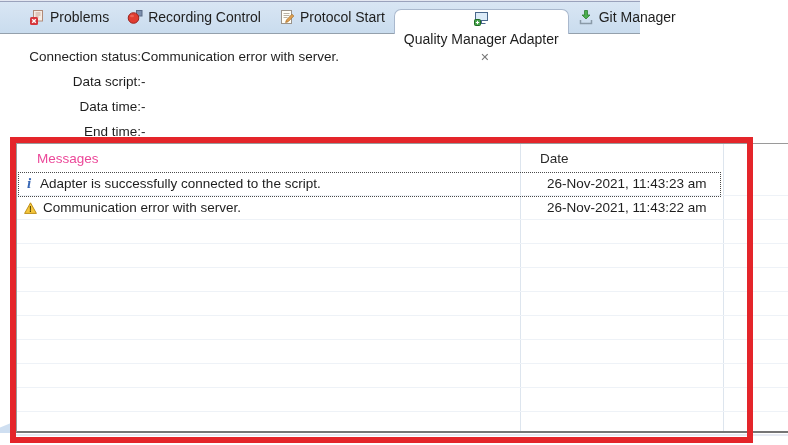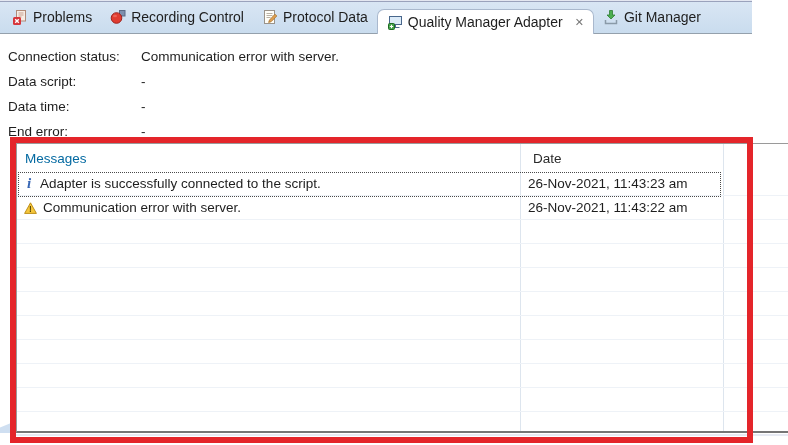--- a/index.html
+++ b/index.html
@@ -1,53 +1,53 @@
 <!DOCTYPE html>
 <html><head>
 <meta charset="utf-8">
 <style>
   * { margin:0; padding:0; box-sizing:border-box; }
   body { font-family:"Liberation Sans", sans-serif; background:#fff; }
   .screen { position:relative; width:788px; height:445px; background:#fff; overflow:hidden;
             font-size:13.5px; color:#1e1e1e; }
 
   
-  .tabbar { position:absolute; left:0; top:0; width:752px; height:34px;
+  .tabbar { position:absolute; left:0; top:0; width:640px; height:34px;
             background:linear-gradient(#dte, #cadded); background:linear-gradient(#d9e6f4,#c9dcee);
             border-top:1px solid #e4e7f1; border-bottom:1px solid #94a0ac;
             box-shadow:inset 0 1px 0 #9aa2bc;
-            display:flex; align-items:stretch; padding-left:3px; }
+            display:flex; align-items:stretch; padding-left:20px; }
   .tab { display:flex; align-items:center; gap:5px; padding:0 9px; font-size:14px; color:#1e1e1e;
          cursor:default; white-space:nowrap; }
   .tab.active { background:#fff; border:1px solid #a9b8cd; border-bottom:none;
-                border-radius:7px 7px 0 0; margin-top:8px; margin-bottom:-1px; z-index:2; }
+                border-radius:7px 7px 0 0; margin-top:8px; margin-bottom:-1px; z-index:2;flex-direction:column; }
   .ticon { width:16px; height:16px; display:inline-block; flex:0 0 16px; }
   .ticon svg { display:block; }
   .close-x { margin-left:7px; font-size:11px; color:#777; line-height:1; }
 
   
   .status-area { position:absolute; left:0; top:34px; width:788px; padding:10px 0 0 8px; }
-  .status-row { display:flex; height:25px; align-items:center; }
+  .status-row { display:flex; height:25px; align-items:center;text-align:right; }
   .status-label { width:133px; flex:0 0 133px; }
 
   
   .msg-table { position:absolute; left:16px; top:143px; width:772px; height:290px;
                background:#fff; border-top:1px solid #9a9a9a; border-left:1px solid #9a9a9a;
                border-bottom:2px solid #757575; overflow:hidden; }
   .vline { position:absolute; top:0; bottom:0; width:1px; background:#dde5ee; z-index:1; }
   .v1 { left:503px; } .v2 { left:706px; }
   .thead { display:flex; height:28px; align-items:center; position:relative; z-index:2; }
-  .th-messages { width:503px; flex:0 0 503px; padding-left:8px; color:#0369a1; }
-  .th-date { padding-left:13px; color:#2a2a2a; }
+  .th-messages { width:503px; flex:0 0 503px; padding-left:20px; color:#ec4899; }
+  .th-date { padding-left:20px; color:#2a2a2a; }
   .trow { display:flex; height:24px; align-items:center; position:relative; z-index:2;
           border-bottom:1px solid #eef2f7; }
   .trow.selected::after { content:""; position:absolute; left:1px; top:0; width:701px; height:23px;
                           border:1px dotted #4a4a4a; pointer-events:none; }
   .cell-msg { width:503px; flex:0 0 503px; display:flex; align-items:center; gap:6px; padding-left:7px; }
-  .cell-date { padding-left:8px; }
+  .cell-date { padding-left:8px;margin-left:19px; }
   .info-glyph { font-family:"Liberation Serif", serif; font-weight:bold; font-style:italic;
                 color:#3766b4; font-size:15px; line-height:1; width:10px; text-align:center; }
   .warn-glyph svg { display:block; }
 
   
   .hscroll-strip { position:absolute; left:16px; right:0; top:434px; height:2px; background:#e7eaf3; }
   .scroll-corner { position:absolute; left:0; top:423px; width:11px; height:10px; background:#cfdff1;
                    clip-path:polygon(0 45%, 100% 0, 100% 100%, 0 100%); }
 
   
@@ -85,21 +85,21 @@
     </div>
 
     <div class="tab">
       <span class="ticon">
         <svg width="16" height="16" viewBox="0 0 16 16">
           <rect x="2.5" y="1.5" width="10" height="13" fill="#fffef8" stroke="#9a938a"></rect>
           <path d="M4.5 4.5h6M4.5 6.5h6M4.5 8.5h4" stroke="#b9b2a6" stroke-width="1"></path>
           <path d="M7.5 11L13 5.2l1.8 1.8L9 12.8l-2.4.6z" fill="#e0a050" stroke="#a8742e" stroke-width="0.8"></path>
         </svg>
       </span>
-      <span>Protocol Data</span>
+      <span>Protocol Start</span>
     </div>
 
     <div class="tab active">
       <span class="ticon">
         <svg width="16" height="16" viewBox="0 0 16 16">
           <rect x="2.5" y="2.5" width="12" height="8" fill="#dcebf8" stroke="#49678c"></rect>
           <path d="M8.5 10.5v2.5M4.5 13.5h8" stroke="#49678c" fill="none"></path>
           <rect x="1.5" y="9.5" width="6" height="6" rx="1" fill="#43a047" stroke="#1d6b22"></rect>
           <path d="M4.5 10.8v3.4M2.8 12.5h3.4" stroke="#fff" stroke-width="1.1"></path>
         </svg>
@@ -126,21 +126,21 @@
     </div>
     <div class="status-row">
       <span class="status-label">Data script:</span>
       <span class="status-value">-</span>
     </div>
     <div class="status-row">
       <span class="status-label">Data time:</span>
       <span class="status-value">-</span>
     </div>
     <div class="status-row">
-      <span class="status-label">End error:</span>
+      <span class="status-label">End time:</span>
       <span class="status-value">-</span>
     </div>
   </div>
 
   <div class="msg-table">
     <div class="vline v1"></div>
     <div class="vline v2"></div>
 
     <div class="thead">
       <div class="th-messages">Messages</div>

